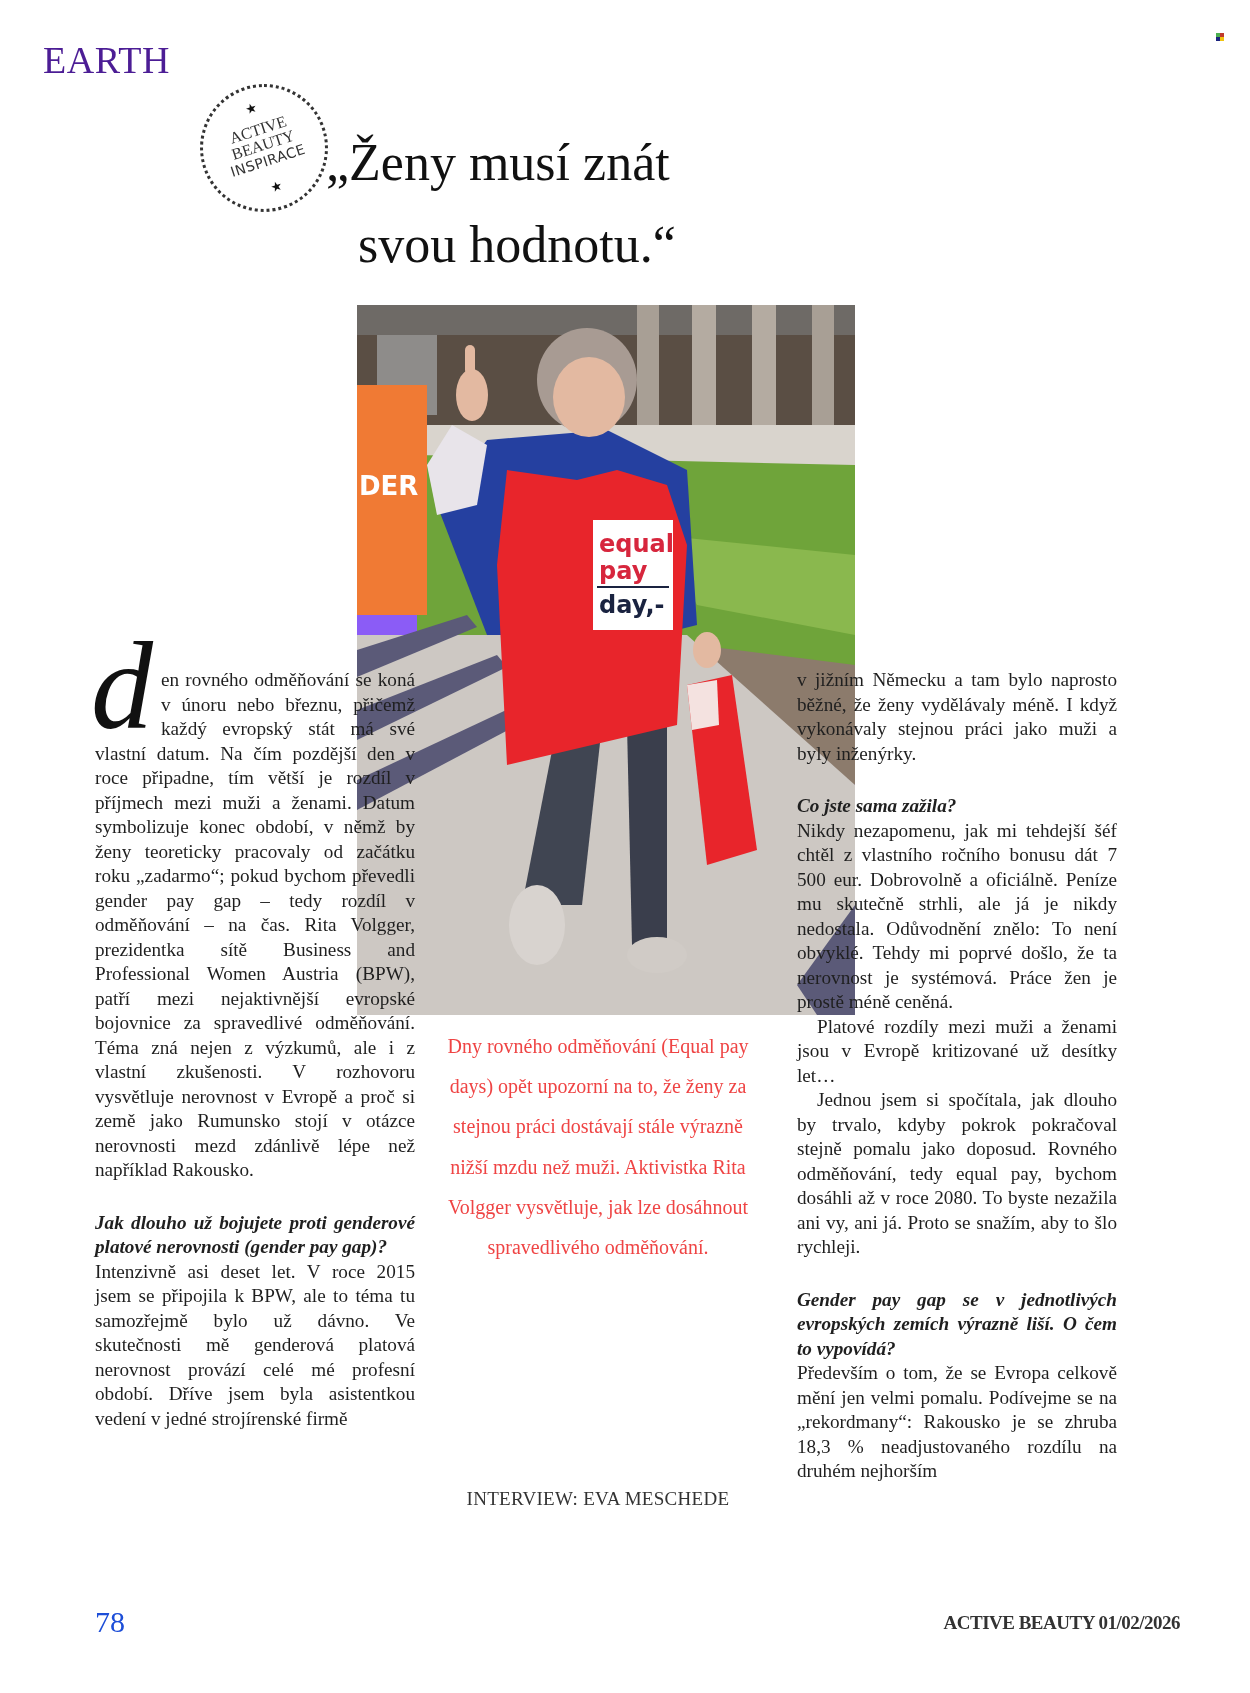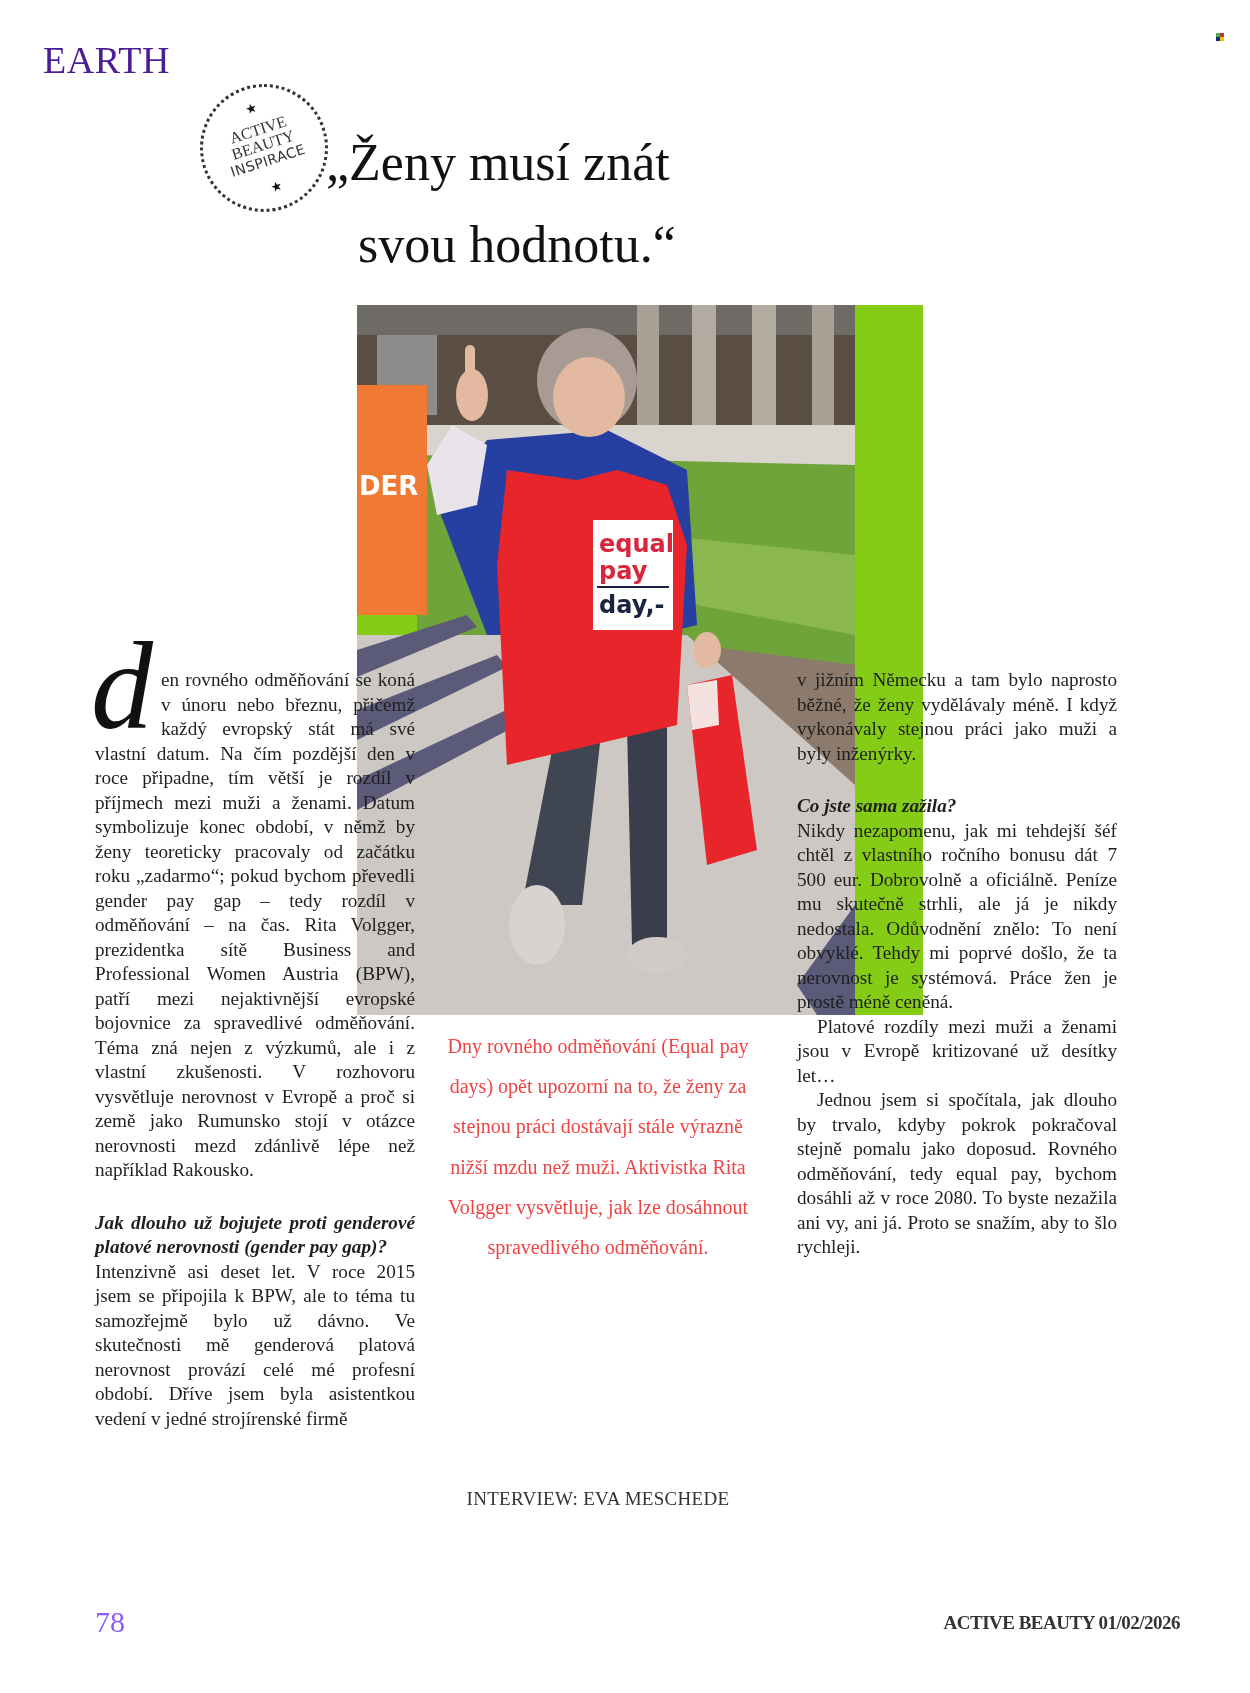--- a/index.html
+++ b/index.html
@@ -18,34 +18,34 @@
   .stamp-star { position: absolute; font-size: 13px; color: #111; left: 50%; transform: translateX(-50%); }
   .stamp-star.top { top: 12px; }
   .stamp-star.bottom { bottom: 12px; }
   .stamp-text { position: absolute; top: 34px; left: 0; width: 100%; font-size: 16px; line-height: 16px; color: #333; }
   .stamp-text .l3 { font-family: "DejaVu Sans", sans-serif; font-size: 14px; letter-spacing: 0.5px; }
 
   .headline { left: 326px; top: 122px; width: 600px; font-size: 52px; line-height: 82px; font-weight: normal; color: #111; margin: 0; }
   .headline .line { display: block; white-space: nowrap; }
   .headline .indent { padding-left: 32px; font-family: Liberation Serif, serif; }
 
-  .photo { left: 357px; top: 305px; width: 566px; height: 710px; overflow: hidden; background: #84cc16; }
+  .photo { left: 357px; top: 305px; width: 498px; height: 710px; overflow: hidden; background: #8b5cf6; }
 
   .col { position: absolute; font-size: 19.2px; line-height: 24.5px; text-align: justify; color: #1f1f1f; }
   .col p { margin: 0; }
   .col .q { font-weight: bold; font-style: italic; margin-top: 28px; }
   .col .indent { text-indent: 20px; }
   .col-left { left: 95px; top: 668px; width: 320px; }
   .dropcap { float: left; font-size: 124px; line-height: 94px; font-style: italic; margin: -28px 8px 0 -4px; color: #111; font-family: "Liberation Serif", serif; }
   .col-right { left: 797px; top: 668px; width: 320px; }
 
   .pull-quote { left: 438px; top: 1026px; width: 320px; text-align: center; font-size: 20px; line-height: 40.2px; color: #ef4444; }
   .byline { left: 438px; top: 1488px; width: 320px; text-align: center; font-size: 19px; color: #333; letter-spacing: 0.3px; }
 
-  .page-number { left: 95px; top: 1605px; font-size: 30px; color: #8b5cf6; }
+  .page-number { left: 95px; top: 1605px; font-size: 30px; color: #1d4ed8; }
   .issue-label { left: 880px; top: 1612px; width: 300px; text-align: right; font-size: 19px; color: #333; letter-spacing: -0.5px; font-weight: bold; }
 </style>
 </head>
 <body>
 
 <div class="abs section-label">EARTH</div>
 <div class="abs corner-mark">
   <span style="background:#4caf50"></span>
     <span style="background:#c0392b"></span>
   <span style="background:#1a237e"></span>
@@ -136,16 +136,18 @@
 
 <div class="abs pull-quote">Dny rovného odměňování (Equal pay days) opět upozorní na to, že ženy za stejnou práci dostávají stále výrazně nižší mzdu než muži. Aktivistka Rita Volgger vysvětluje, jak lze dosáhnout spravedlivého odměňování.</div>
 <div class="abs byline">INTERVIEW: EVA MESCHEDE</div>
 
 <div class="col col-right">
   <p>v jižním Německu a tam bylo naprosto běžné, že ženy vydělávaly méně. I když vykonávaly stejnou práci jako muži a byly inženýrky.</p>
   <p class="q">Co jste sama zažila?</p>
   <p>Nikdy nezapomenu, jak mi tehdejší šéf chtěl z vlastního ročního bonusu dát 7 500 eur. Dobrovolně a oficiálně. Peníze mu skutečně strhli, ale já je nikdy nedostala. Odůvodnění znělo: To není obvyklé. Tehdy mi poprvé došlo, že ta nerovnost je systémová. Práce žen je prostě méně ceněná.</p>
   <p class="indent">Platové rozdíly mezi muži a ženami jsou v Evropě kritizované už desítky let…</p>
   <p class="indent">Jednou jsem si spočítala, jak dlouho by trvalo, kdyby pokrok pokračoval stejně pomalu jako doposud. Rovného odměňování, tedy equal pay, bychom dosáhli až v roce 2080. To byste nezažila ani vy, ani já. Proto se snažím, aby to šlo rychleji.</p>
+  <p class="q">Gender pay gap se v jednotlivých evropských zemích výrazně liší. O čem to vypovídá?</p>
+  <p>Především o tom, že se Evropa celkově mění jen velmi pomalu. Podívejme se na „rekordmany“: Rakousko je se zhruba 18,3 % neadjustovaného rozdílu na druhém nejhorším</p>
 </div>
 
 <div class="abs page-number">78</div>
 <div class="abs issue-label">ACTIVE BEAUTY 01/02/2026</div>
 
 </body></html>

